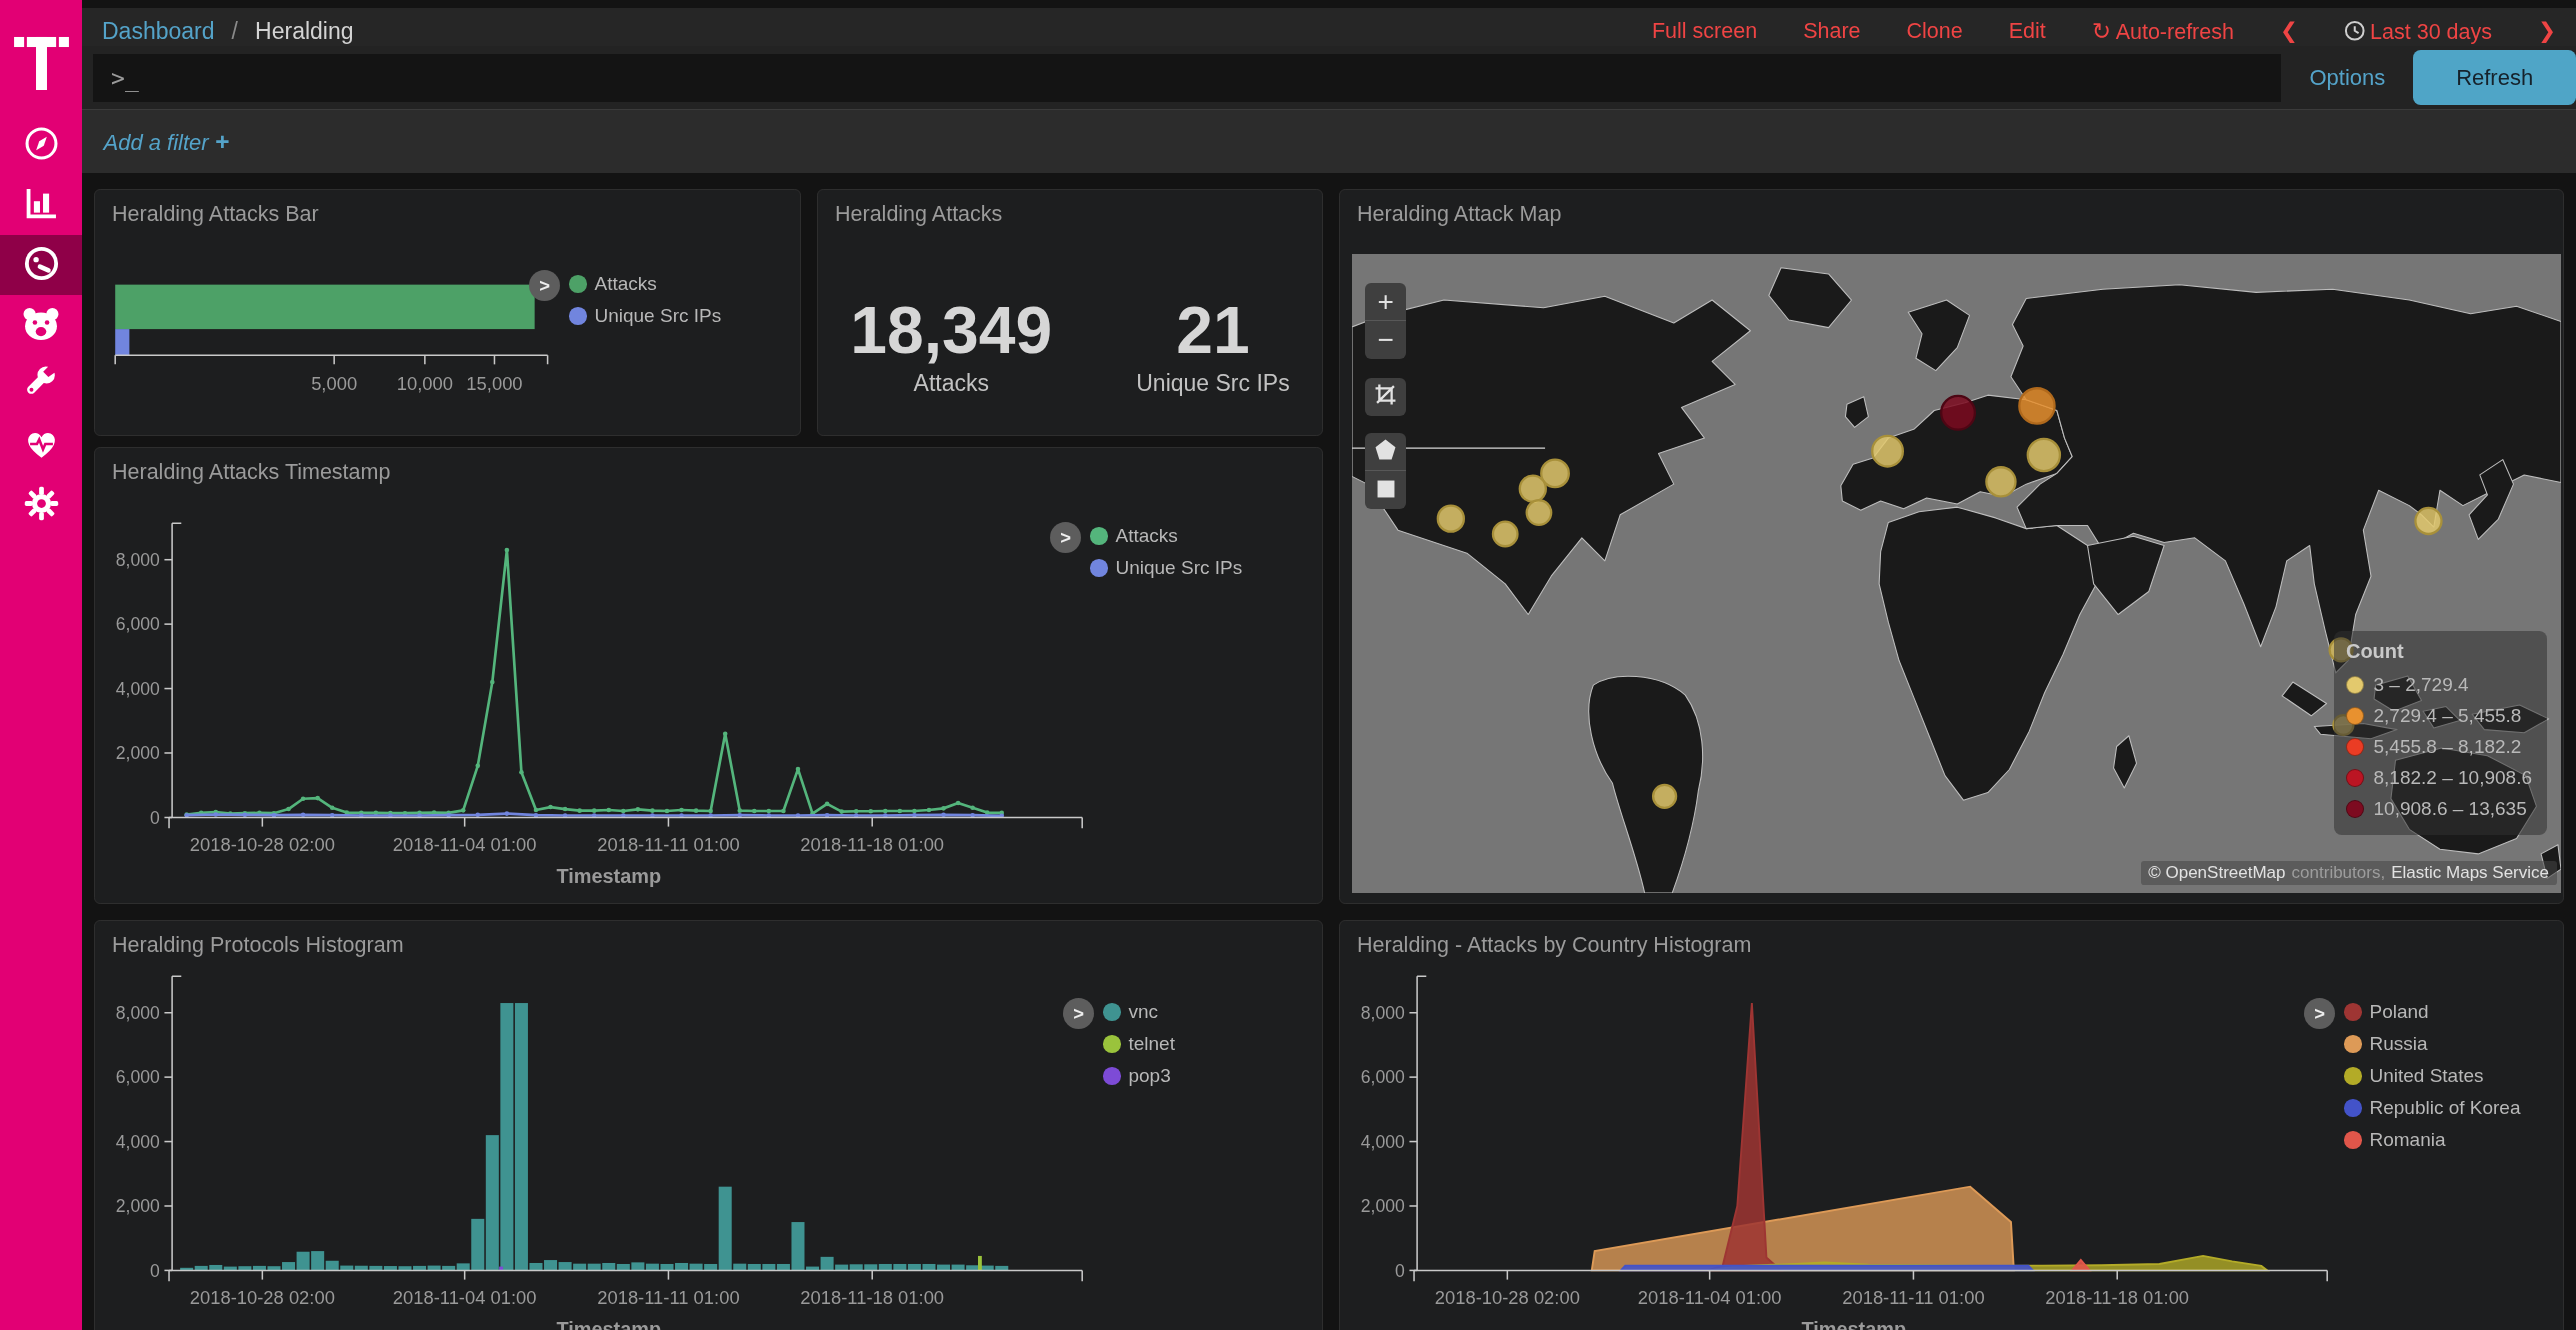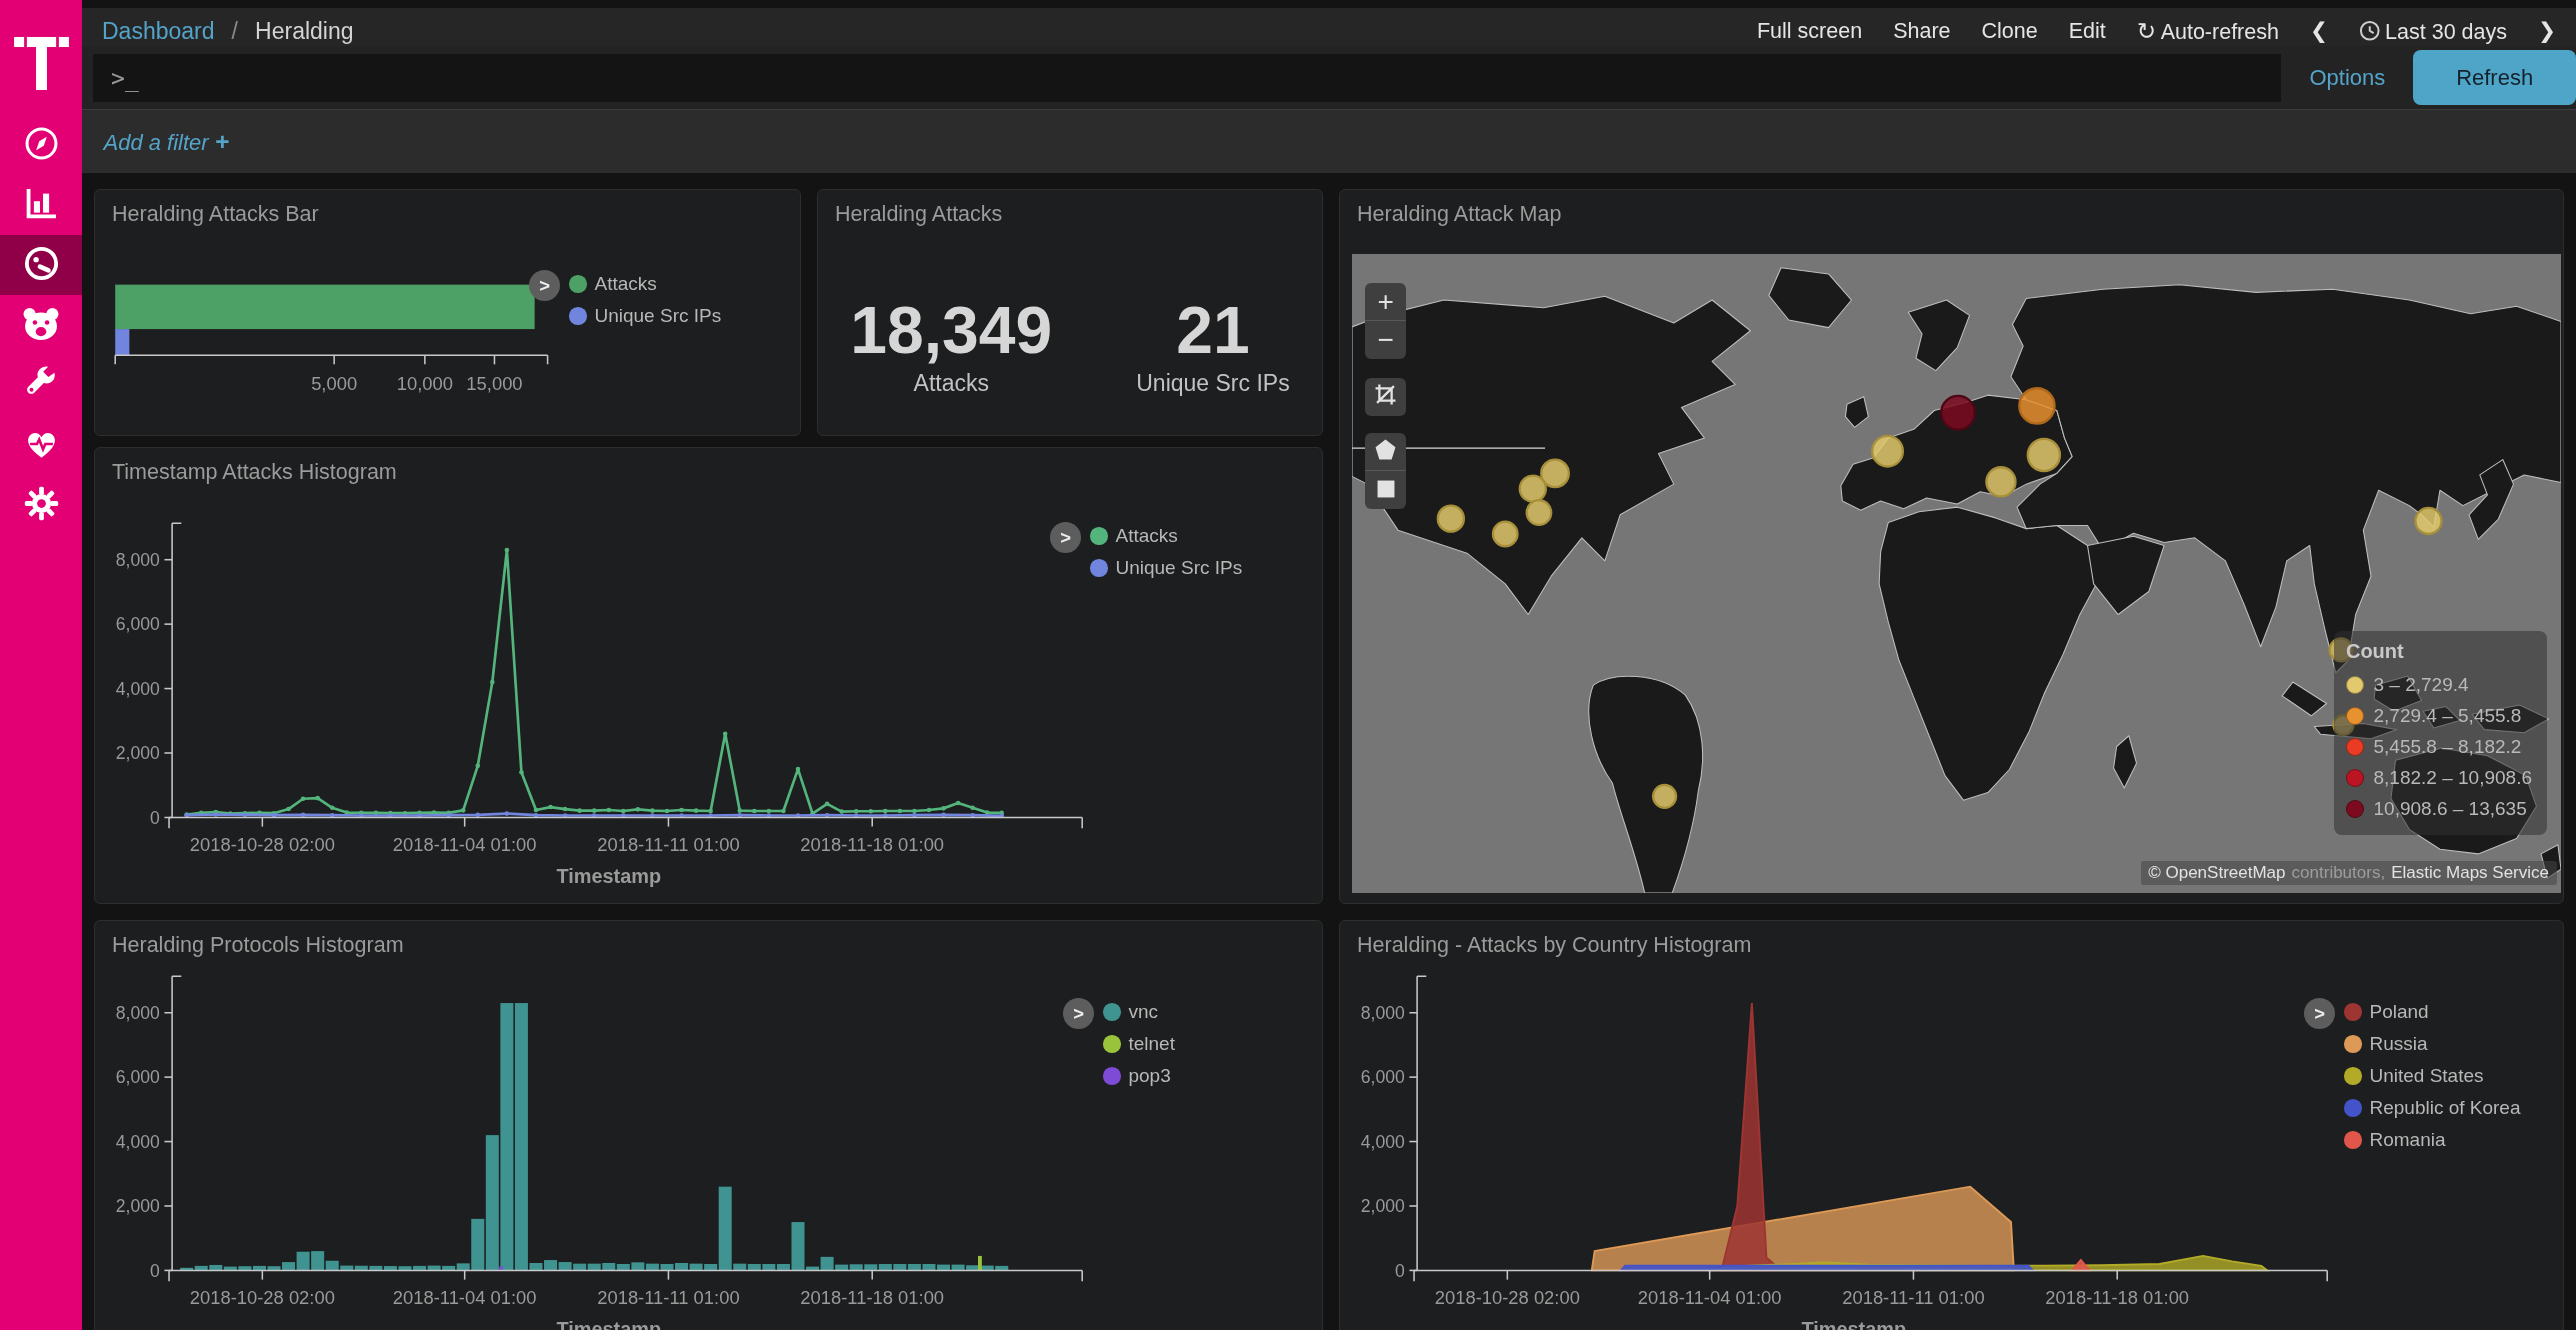--- a/index.html
+++ b/index.html
@@ -13,21 +13,21 @@
   .side-item { width:82px; height:60px; display:flex; align-items:center; justify-content:center; cursor:pointer; }
   .side-item.active { background:#8f0048; }
 
   
   .topnav { position:absolute; left:82px; top:8px; right:0; height:46px; background:#262626;
     display:flex; align-items:center; padding:0 20px; }
   .crumb { font-size:23px; }
   .crumb .root { color:#54a3c9; cursor:pointer; }
   .crumb .sep { color:#8a8a8a; margin:0 10.7px; }
   .crumb .cur { color:#d4d4d4; }
-  .nav-right { margin-left:auto; display:flex; align-items:center; gap:31px; font-size:21.5px; color:#e5e5e5; }
+  .nav-right { margin-left:auto; display:flex; align-items:center; gap:46px; font-size:21.5px; color:#ef4444; }
   .nav-right span { cursor:pointer; white-space:nowrap; }
   .nav-ic { font-size:23px; margin-right:4.6px; }
 
   
   .searchrow { position:absolute; left:82px; top:46px; right:0; height:63px; background:#232323;
     display:flex; align-items:center; }
   .searchbox { margin-left:10.7px; width:2193px; height:48px; background:#141414; display:flex; align-items:center;
     padding:0 18.4px; }
   .prompt { color:#9a9a9a; font-family:"DejaVu Sans Mono",monospace; font-size:23px; margin-right:20px; }
   .searchbox input { flex:1; background:transparent; border:none; outline:none; color:#c9c9c9; font-size:22px;
@@ -355,21 +355,21 @@
           </div>
       </div>
 
       <div class="attrib">
         <span class="a1">© OpenStreetMap</span><span class="a2">contributors,</span><span class="a3">Elastic Maps Service</span>
       </div>
     </div>
   </section>
 
   <section class="panel" id="p-line">
-    <div class="ptitle">Timestamp Attacks Histogram</div>
+    <div class="ptitle">Heralding Attacks Timestamp</div>
     <div class="chart" id="c-line"><svg width="1229" height="429" viewBox="0 0 1603 560">
           <polyline points="119.0,426.2 138.0,424.1 157.0,422.9 176.0,425.0 195.0,424.5 214.0,424.1 233.0,424.5 252.0,419.1 271.0,405.6 290.0,404.8 309.0,417.4 328.0,423.7 347.0,423.9 366.0,424.1 385.0,424.3 404.0,424.5 423.0,424.1 442.0,423.7 461.0,424.1 480.0,420.8 499.0,362.7 518.0,253.4 537.0,81.0 556.0,371.1 575.0,420.3 594.0,416.5 613.0,419.1 632.0,421.2 651.0,421.2 670.0,420.3 689.0,421.6 708.0,419.5 727.0,421.2 746.0,421.6 765.0,420.3 784.0,421.2 803.0,421.6 822.0,320.7 841.0,421.2 860.0,421.6 879.0,421.6 898.0,421.6 917.0,366.9 936.0,425.0 955.0,412.3 974.0,422.4 993.0,422.0 1012.0,422.0 1031.0,421.6 1050.0,421.6 1069.0,421.6 1088.0,420.3 1107.0,418.2 1126.0,411.1 1145.0,417.4 1164.0,423.7 1183.0,424.1" fill="none" stroke="#54b57c" stroke-width="3.5" stroke-linejoin="round"></polyline>
           <circle cx="119.0" cy="426.2" r="3" fill="#54b57c"></circle>
           <circle cx="138.0" cy="424.1" r="3" fill="#54b57c"></circle>
           <circle cx="157.0" cy="422.9" r="3" fill="#54b57c"></circle>
           <circle cx="176.0" cy="425.0" r="3" fill="#54b57c"></circle>
           <circle cx="195.0" cy="424.5" r="3" fill="#54b57c"></circle>
           <circle cx="214.0" cy="424.1" r="3" fill="#54b57c"></circle>
           <circle cx="233.0" cy="424.5" r="3" fill="#54b57c"></circle>
           <circle cx="252.0" cy="419.1" r="3" fill="#54b57c"></circle>

